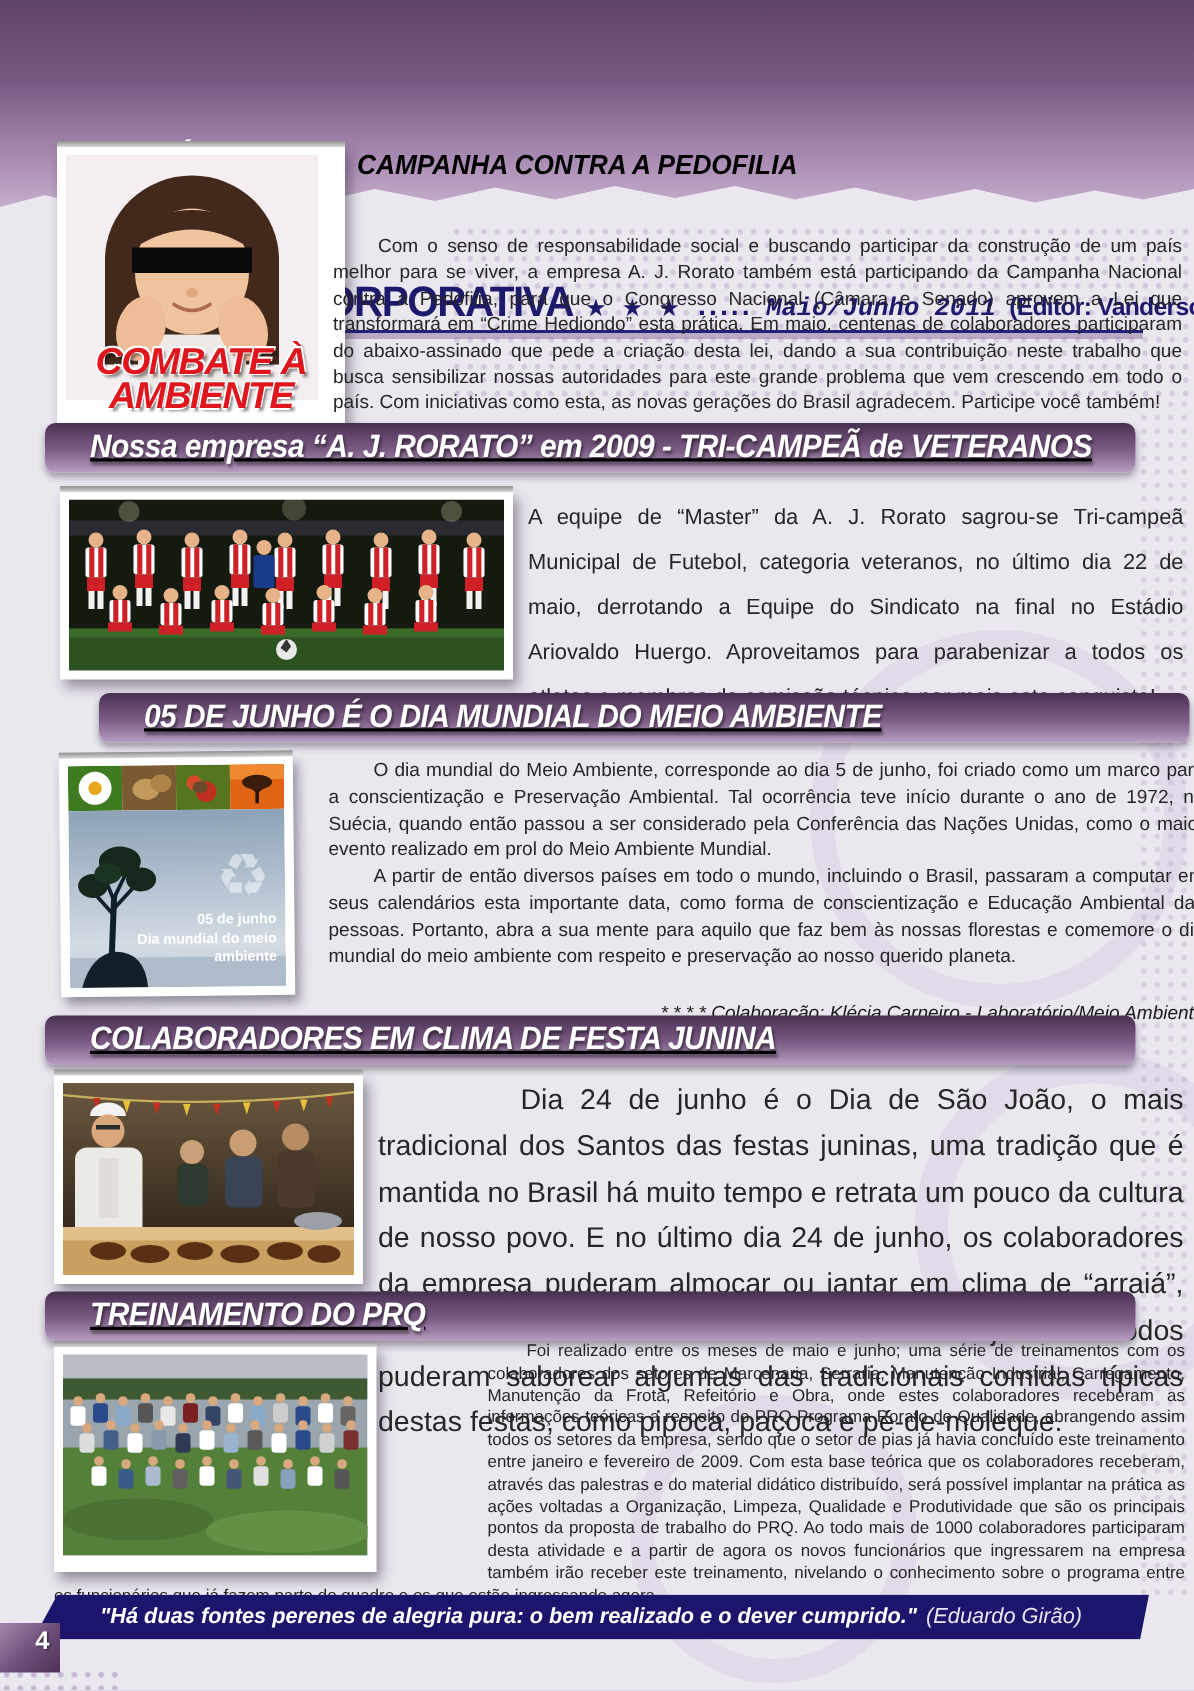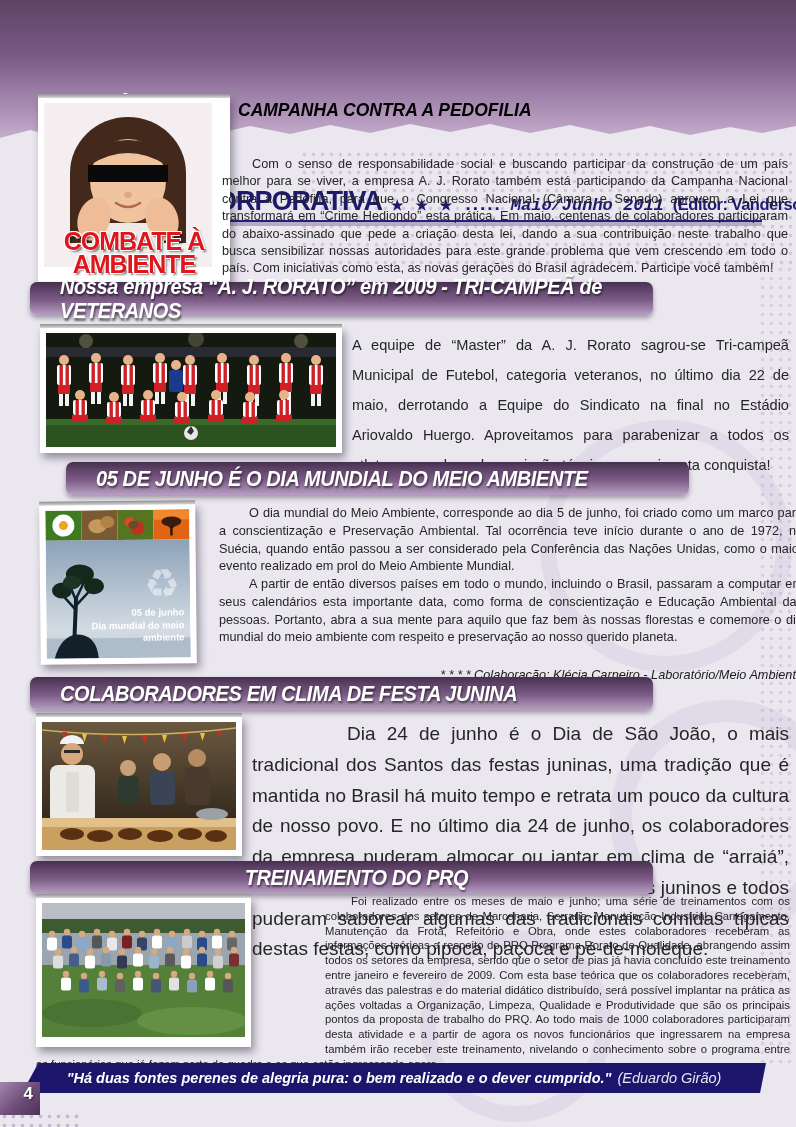--- a/index.html
+++ b/index.html
@@ -28,34 +28,34 @@
   #masthead .issue{font-family:"Liberation Mono",monospace;font-style:italic;font-weight:bold;font-size:17px;}
   #masthead .editor{font-size:16.5px;font-weight:bold;letter-spacing:-.5px;}
 
   
   .frame{position:absolute;background:#fff;padding:6px;box-shadow:3px 5px 8px rgba(40,30,50,.45);}
   .frame::before{content:"";position:absolute;left:0;top:-3px;width:100%;height:4px;
     background:linear-gradient(180deg,#8f8f8f,#d8d8d8);}
   .frame svg{display:block;}
 
   
-  .banner{position:absolute;left:30px;width:623px;height:33px;border-radius:7px;
+  .banner{position:absolute;left:30px;width:727px;height:33px;border-radius:7px;
     background:linear-gradient(180deg,#46304f 0%,#5f4268 22%,#7c5c86 55%,#b79fc2 100%);
-    box-shadow:0 3px 5px rgba(40,30,50,.4);display:flex;align-items:center;}
+    box-shadow:0 3px 5px rgba(40,30,50,.4);display:flex;align-items:center;text-decoration:underline;}
   .banner span{color:#fff;font-weight:bold;font-style:italic;font-size:20px;letter-spacing:-.4px;
     padding-left:30px;text-shadow:1px 2px 2px rgba(0,0,0,.5);transform:scaleY(1.08);}
 
   
   .body-text{position:absolute;color:#262626;text-align:justify;}
   .indent{text-indent:30px;margin-top:32px;}
 
   
   #ped-card{left:38px;top:97px;width:180px;height:176px;}
   #ped-card .caption{position:absolute;left:0;bottom:8px;width:100%;text-align:center;line-height:.95;
-    font-weight:bold;font-size:25px;letter-spacing:-1px;color:#df161d;
+    font-weight:bold;font-size:25px;letter-spacing:-1px;color:#df161d;font-style:italic;
     text-shadow:-1px -1px 0 #fff,1px -1px 0 #fff,-1px 1px 0 #fff,2px 2px 2px rgba(0,0,0,.45);}
   #ped-title{position:absolute;left:238px;top:100px;font-size:17.5px;font-weight:bold;font-style:italic;color:#000;transform:scaleY(1.05);}
   #ped-body{left:222px;top:124px;width:566px;font-size:12.7px;line-height:1.37;}
 
   
   #banner-vet{top:282px;}
   #soccer-frame{left:40px;top:327px;}
   #vet-body{left:352px;top:331px;width:437px;font-size:14.6px;line-height:2.05;}
 
   
@@ -64,21 +64,21 @@
   #env-body{left:219px;top:505px;width:584px;font-size:12.7px;line-height:1.4;}
   #env-body p{margin:0;}
   #env-credit{display:block;text-align:right;font-style:italic;font-size:12.7px;margin-top:20px;color:#1a1a1a;}
 
   
   #banner-festa{top:677px;}
   #festa-frame{left:36px;top:716px;}
   #festa-body{left:252px;top:719px;width:537px;font-size:19px;line-height:1.62;text-indent:95px;}
 
   
-  #banner-prq{top:861px;justify-content:center;}
+  #banner-prq{top:861px;}
   #prq-wrap{position:absolute;left:36px;top:894px;width:754px;color:#262626;text-align:justify;
     font-size:11.3px;line-height:1.31;}
   #prq-frame{position:relative;float:left;background:#fff;padding:6px;margin:3px 74px 4px 0;
     box-shadow:3px 5px 8px rgba(40,30,50,.45);}
   #prq-frame::before{content:"";position:absolute;left:0;top:-3px;width:100%;height:4px;
     background:linear-gradient(180deg,#8f8f8f,#d8d8d8);}
   #prq-body{text-indent:26px;}
 
   
   #quote-bar{position:absolute;left:22px;top:1063px;width:744px;height:30px;background:#1b156b;

